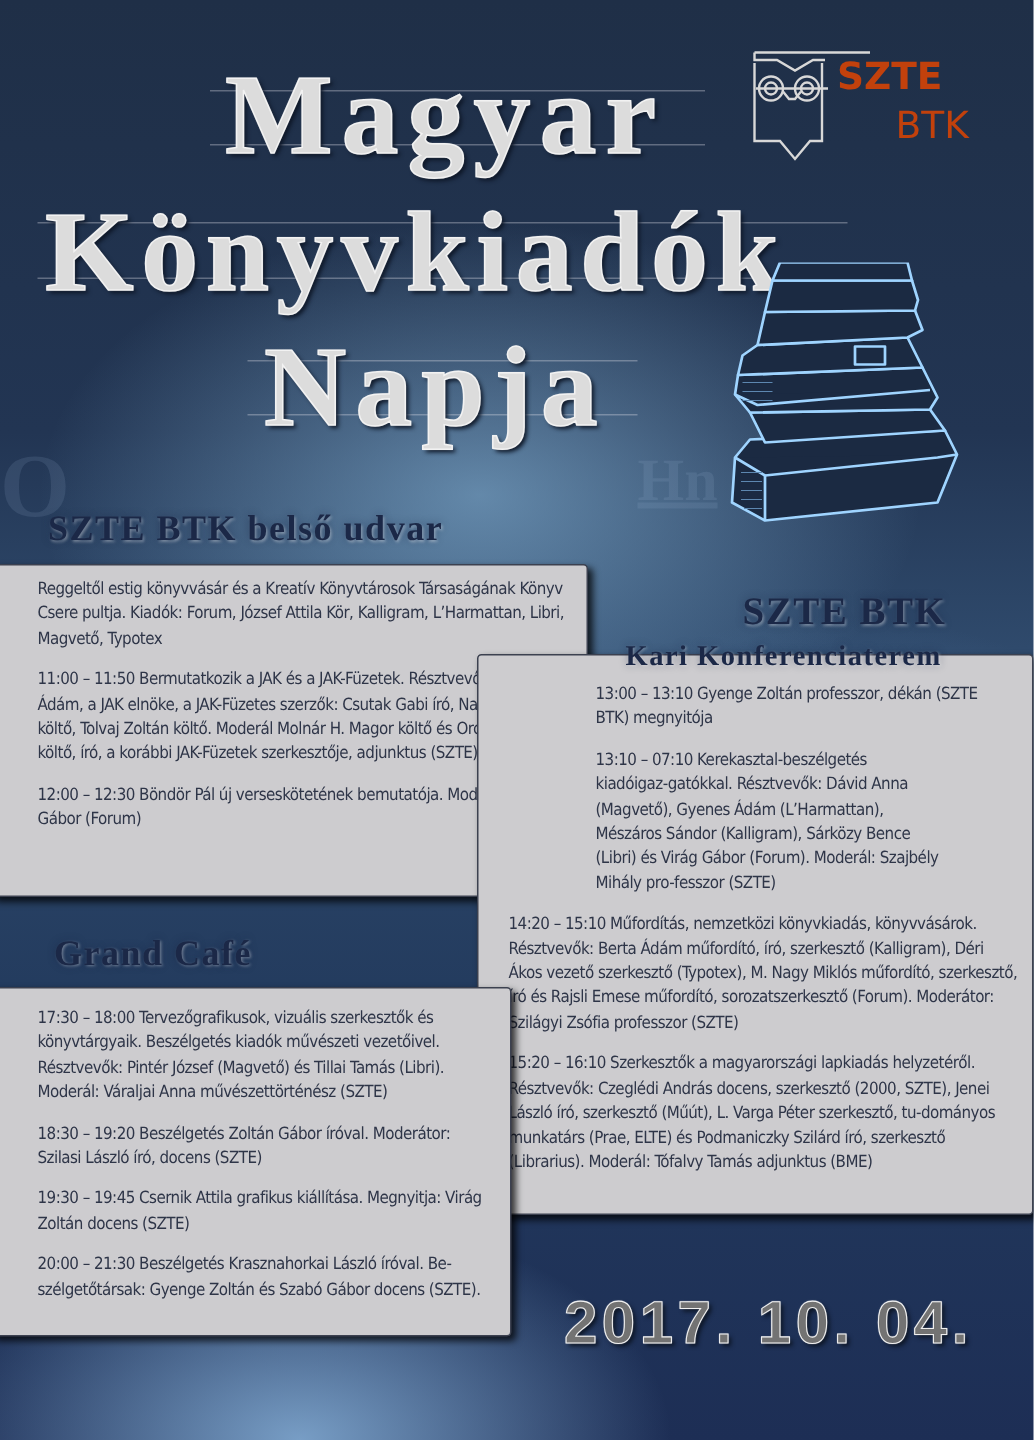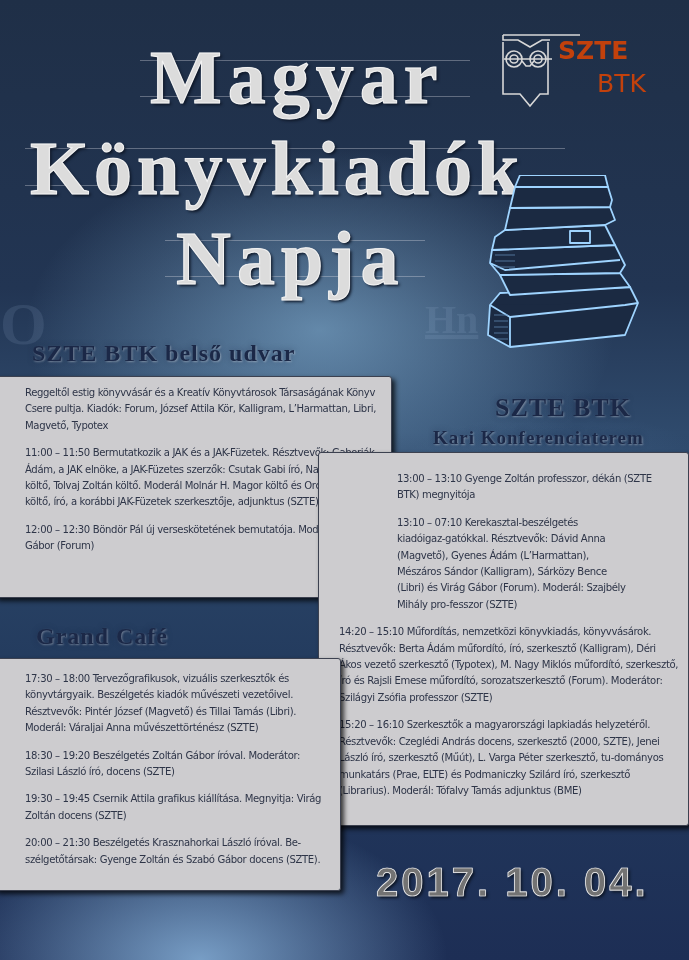--- a/index.html
+++ b/index.html
@@ -30,33 +30,33 @@
   .logo-btk { font-size:25px; margin-top:8px; font-weight:normal;margin-left:39px; }
 
   .books { position:absolute; left:480px; top:175px; width:170px; height:180px; }
 
   .heading {
     position:absolute; font-family:"Liberation Serif", serif; font-weight:bold;
     color:#1b2847; text-shadow: 1px 1px 2px rgba(255,255,255,0.35), 0 0 6px rgba(20,30,60,0.4);
   }
   .h-udvar { left:32px; top:340px; font-size:24px; letter-spacing:1px; }
   .h-btk { left:495px; top:393px; font-size:26px; letter-spacing:1px; }
-  .h-kari { left:417px; top:427px; font-size:19px; letter-spacing:1px;margin-left:16px; }
+  .h-kari { left:417px; top:427px; font-size:19px; letter-spacing:1px; }
   .h-cafe { left:36px; top:623px; font-size:24px; letter-spacing:1px; }
 
   .panel {
     position:absolute; background:#cdcccf; border:1px solid #3c4150;
     border-radius:3px; box-shadow: 3px 3px 5px rgba(0,0,0,0.75);
     color:#2e3548; font-family:"DejaVu Sans Condensed","DejaVu Sans", sans-serif;
     font-size:11.2px; line-height:16.4px; box-sizing:border-box;
   }
   .panel p { margin:0 0 11px 0; font-stretch:condensed; letter-spacing:-0.35px; }
   .panel p:last-child { margin-bottom:0; }
   .p-udvar { left:-6px; top:376px; width:398px; height:222px; padding:8px 10px 0 30px; }
-  .p-kari { left:318px; top:452px; width:371px; height:374px; padding:18px 8px 0 78px; }
+  .p-kari { left:318px; top:436px; width:371px; height:374px; padding:18px 8px 0 78px; }
   .p-cafe { left:-6px; top:658px; width:347px; height:233px; padding:12px 8px 0 30px; }
 
   .date {
     position:absolute; left:376px; top:860px; font-family:Liberation Sans, sans-serif;
     font-size:40px; font-weight:bold; color:#737373; letter-spacing:3px;
     text-shadow: 0 0 1px #fff, 2px 2px 3px #0d1626; -webkit-text-stroke:0.7px #f0f0f0;
   }
   .bgglyph { position:absolute; color:rgba(170,200,230,0.12); font-family:"Liberation Serif",serif; font-weight:bold; }
 </style>
 </head>

